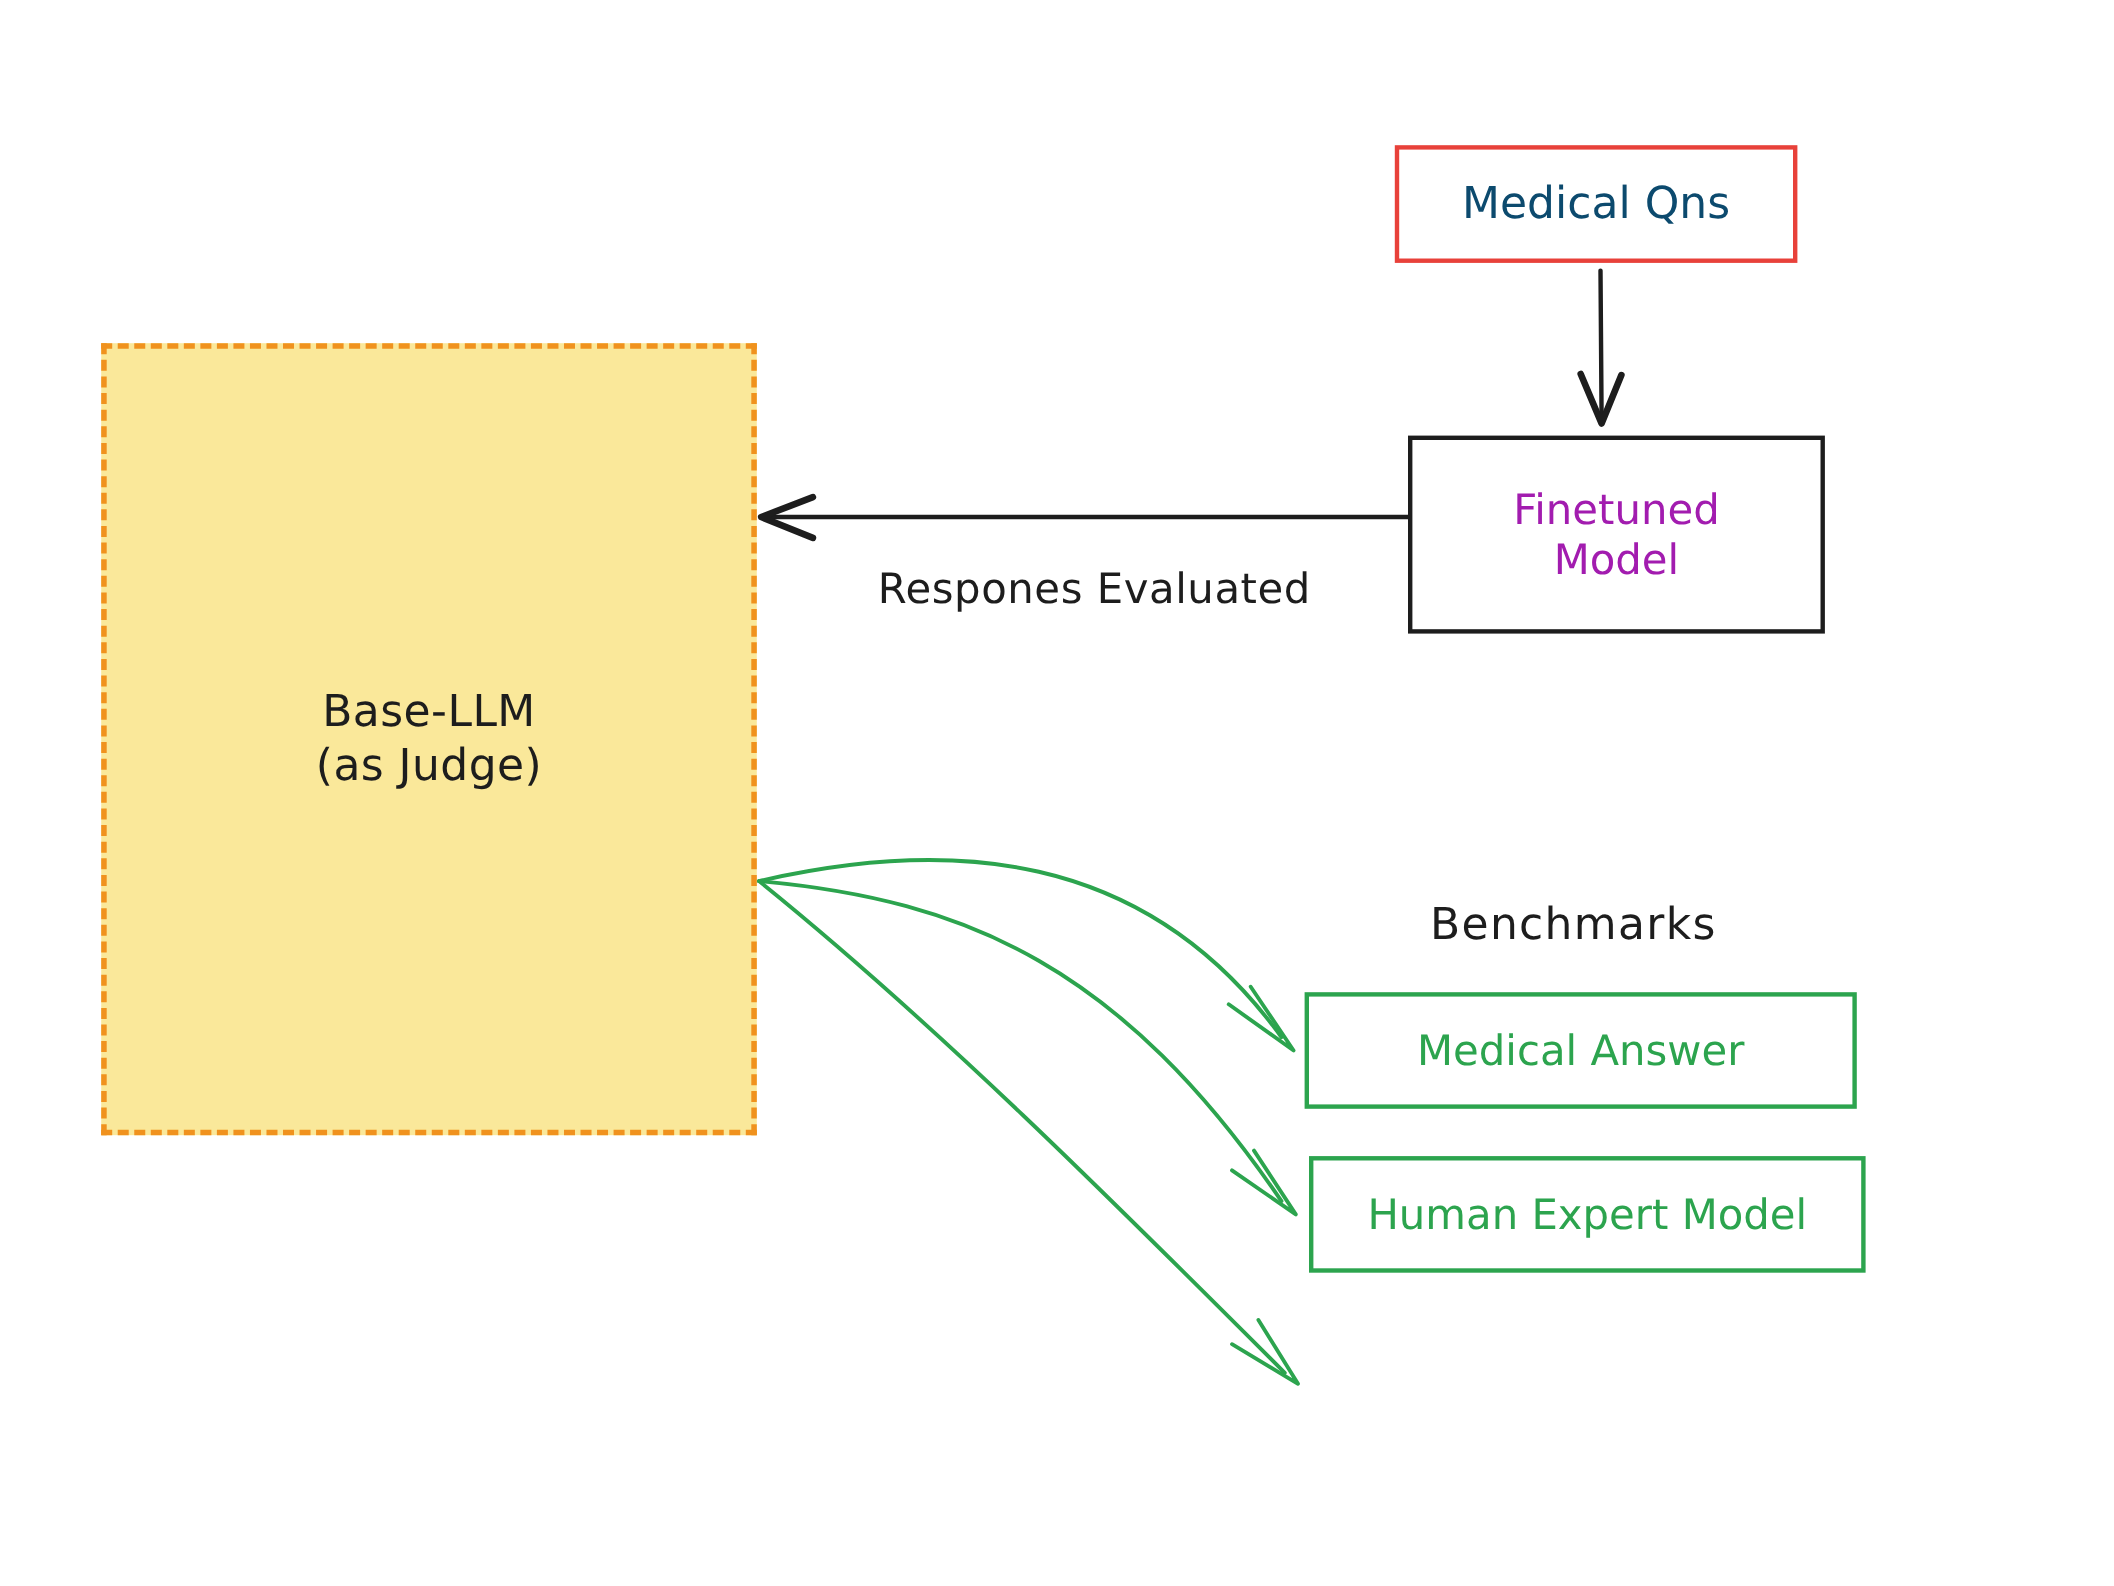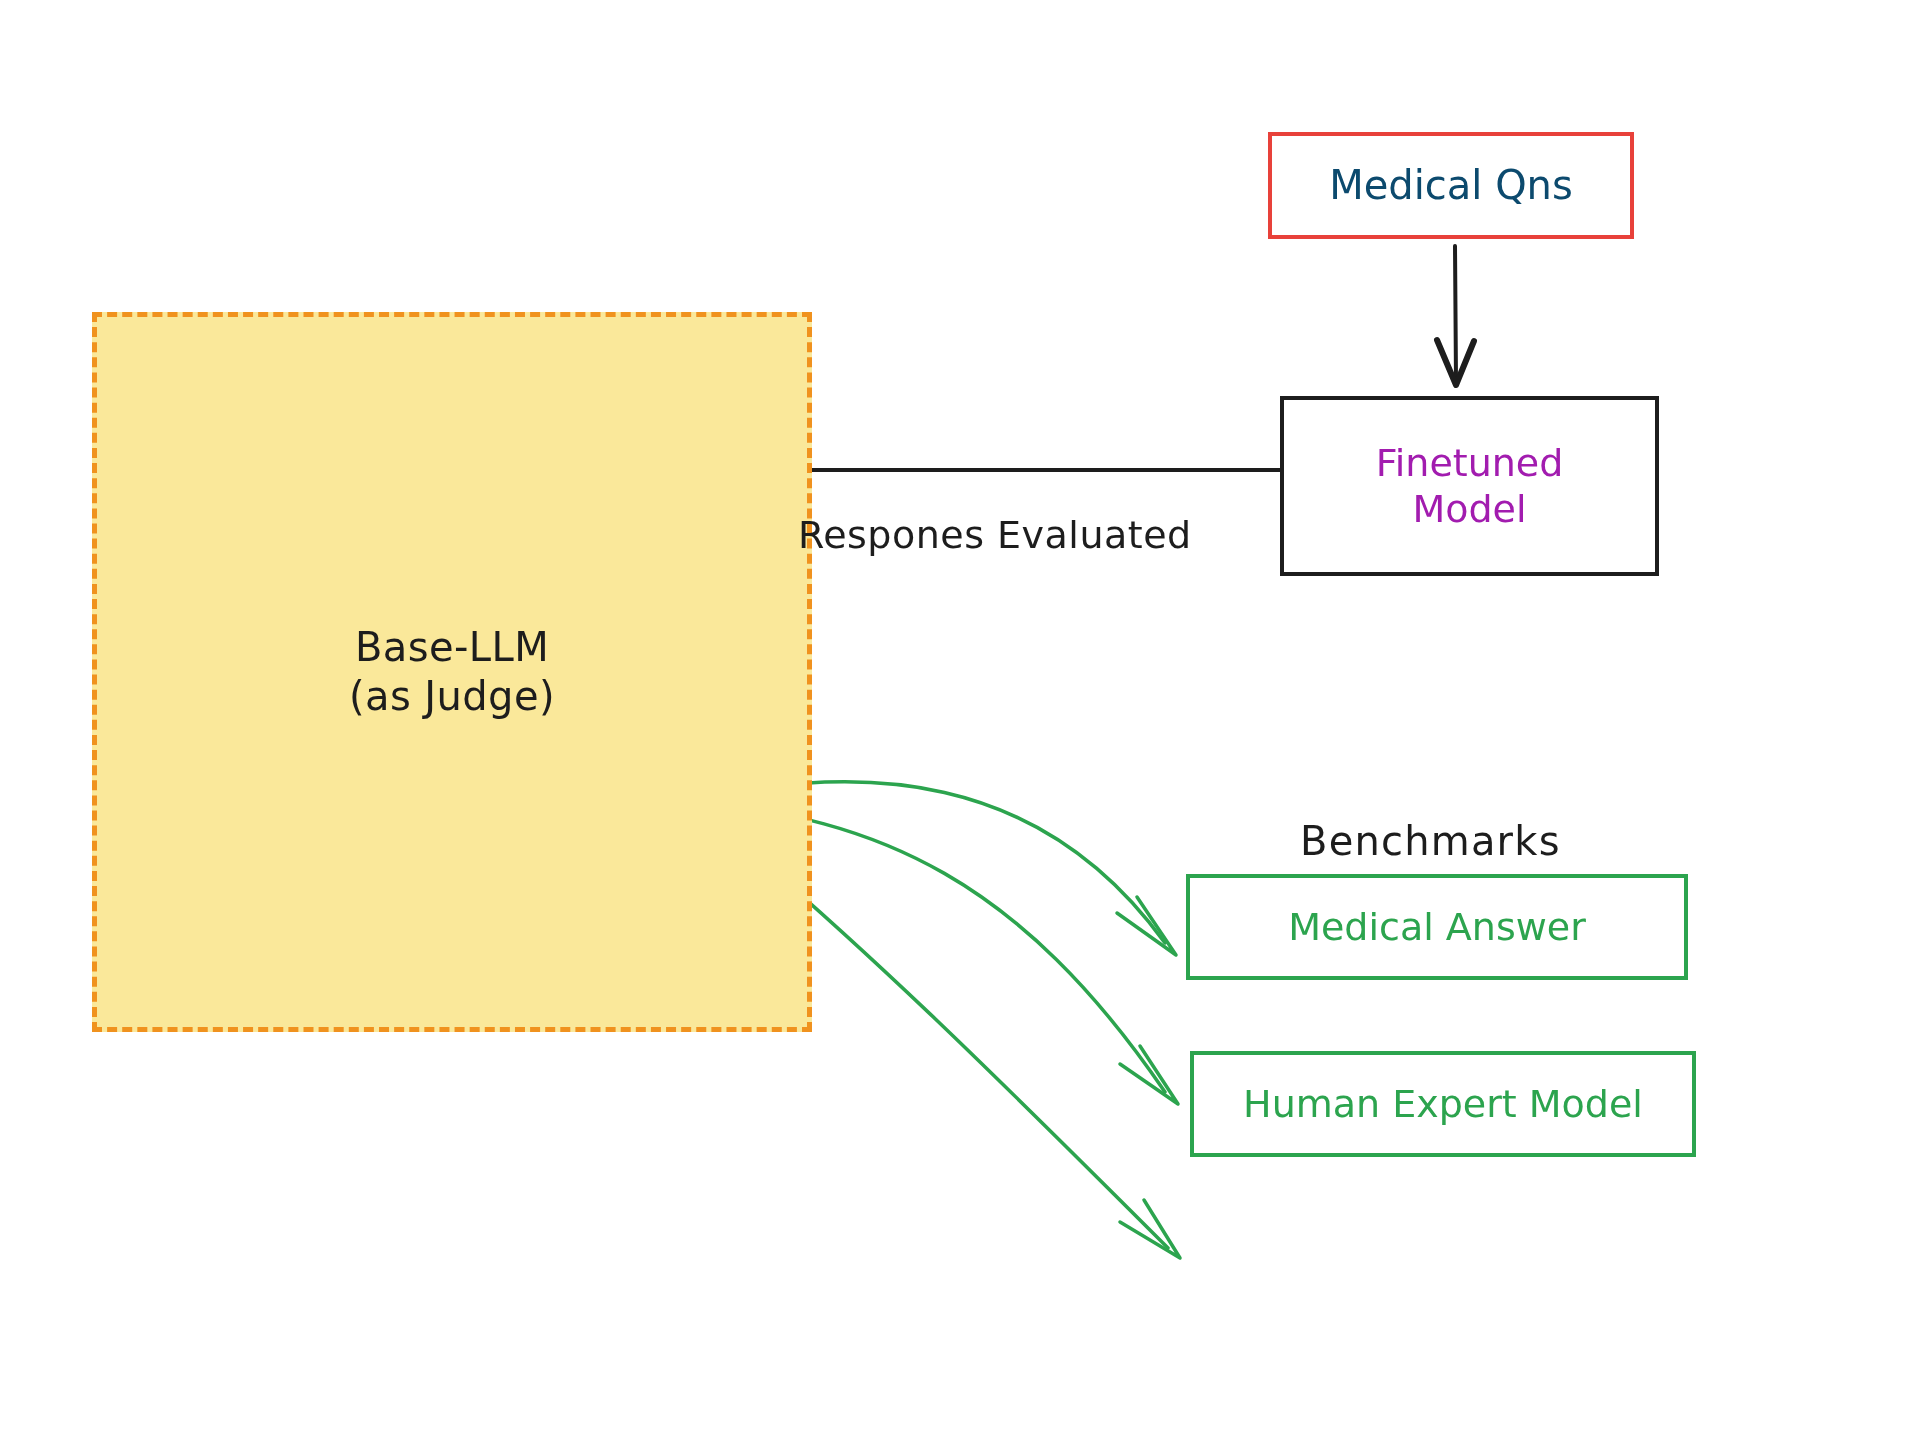--- a/index.html
+++ b/index.html
@@ -36,21 +36,21 @@
   }
   .node-text {
     display: block;
     white-space: pre-line;
   }
 
   
   #node-base-llm {
     left: 92px;
     top: 312px;
-    width: 720px;
+    width: 596px;
     height: 720px;
     background: #fae89a;
     border: 5px dashed #f0921e;
     color: #1d1d1d;
     font-size: 40px;
     font-weight: 500;
     letter-spacing: 0.4px;
   }
 
   
@@ -80,21 +80,21 @@
   }
 
   
   .node-eval {
     background: #ffffff;
     border: 4px solid #2ca44e;
     color: #2ca44e;
     font-size: 38px;
     font-weight: 500;
   }
-  #node-eval-0 { left: 1186px; top: 874px;  width: 502px; height: 106px; }
+  #node-eval-0 { left: 1186px; top: 902px;  width: 502px; height: 106px; }
   #node-eval-1 { left: 1190px; top: 1051px; width: 506px; height: 106px; }
   #node-eval-2 { left: 1196px; top: 1200px; width: 510px; height: 118px; }
 
   
   .label {
     position: absolute;
     white-space: nowrap;
     color: #1d1d1d;
   }
   #label-responses-evaluated {

